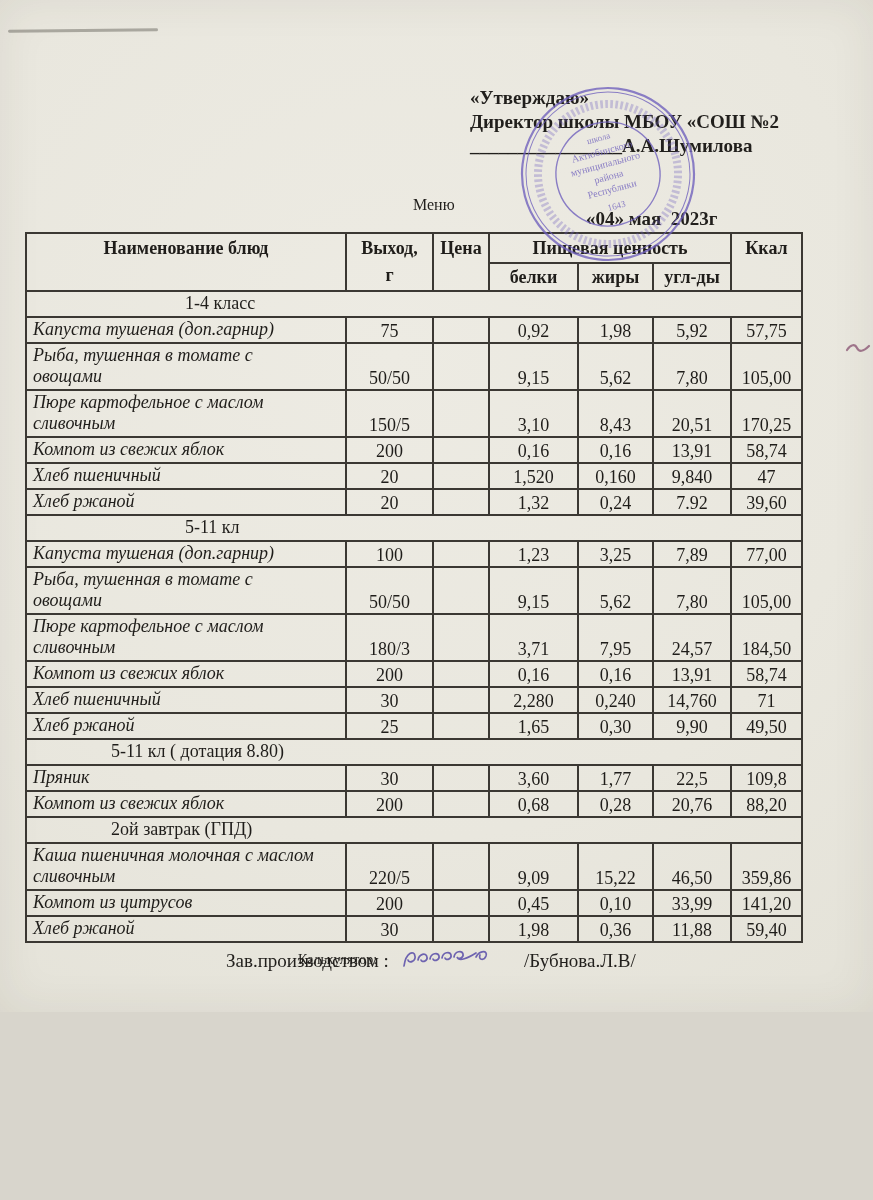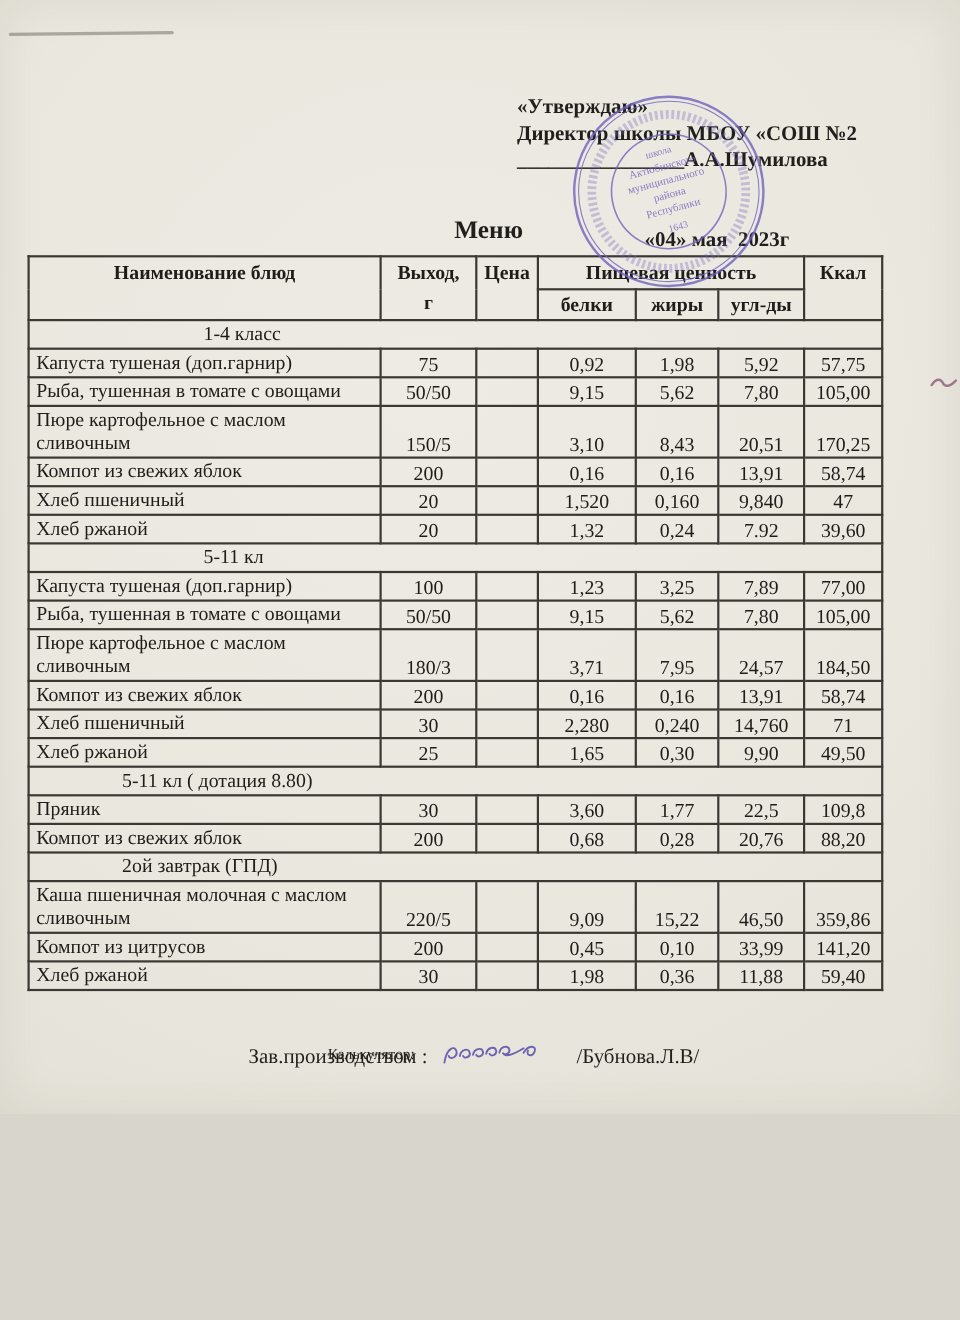--- a/index.html
+++ b/index.html
@@ -20,21 +20,21 @@
     position:absolute; left:8px; top:29px; width:150px; height:3px;
     background:#6a675f; opacity:.5; transform:rotate(-0.6deg); border-radius:2px;
   }
   
   .approve-block {
     position:absolute; left:470px; top:86px;
     font-size:19px; font-weight:bold; line-height:24px; white-space:nowrap;
   }
   .menu-title {
     position:absolute; left:413px; top:196px;
-    font-size:23px; font-weight:bold;
+    font-size:16px; font-weight:normal;
   }
   .menu-date {
     position:absolute; left:586px; top:208px;
     font-size:19px; font-weight:bold; white-space:pre;
   }
   
   .stamp {
     position:absolute; left:518px; top:84px;
     transform:rotate(-15deg);
     opacity:.78; pointer-events:none; z-index:5;
@@ -49,21 +49,21 @@
     border-collapse:collapse; table-layout:fixed;
     font-size:18px; color:#1f1d1a;
   }
   .menu th, .menu td { border:2px solid #3b3833; }
   .menu thead th { font-weight:bold; text-align:center; padding:2px 2px;margin-left:48px; }
   .menu thead tr.r1 th { height:30px; vertical-align:top; padding-top:4px; }
   .menu thead th.kcal-h { vertical-align:middle; padding-top:0; }
   .menu thead th.out-h div.l2 { margin-top:6px; }
   .menu thead tr.r2 th { height:28px; vertical-align:middle; font-weight:bold; }
   .menu td.name { text-align:left; vertical-align:top; padding:1px 4px 2px 6px; line-height:21px; }
-  .menu td.name span { display:inline-block; max-width:288px; }
+  .menu td.name span { display:inline-block; max-width:288px;font-style:italic; }
   .menu td.out, .menu td.price, .menu td.num {
     text-align:center; vertical-align:bottom; padding:3px 2px 1px; line-height:20px;
   }
   .menu tr.data-row td { height:24px; }
   .menu tr.section-row td {
     height:24px; padding:1px 0 2px 158px; text-align:left; vertical-align:middle;
   }
   .menu tr.section-row.shift td { padding-left:84px; }
   
   .footer-prod-label { position:absolute; left:226px; top:950px; font-size:19px; }

